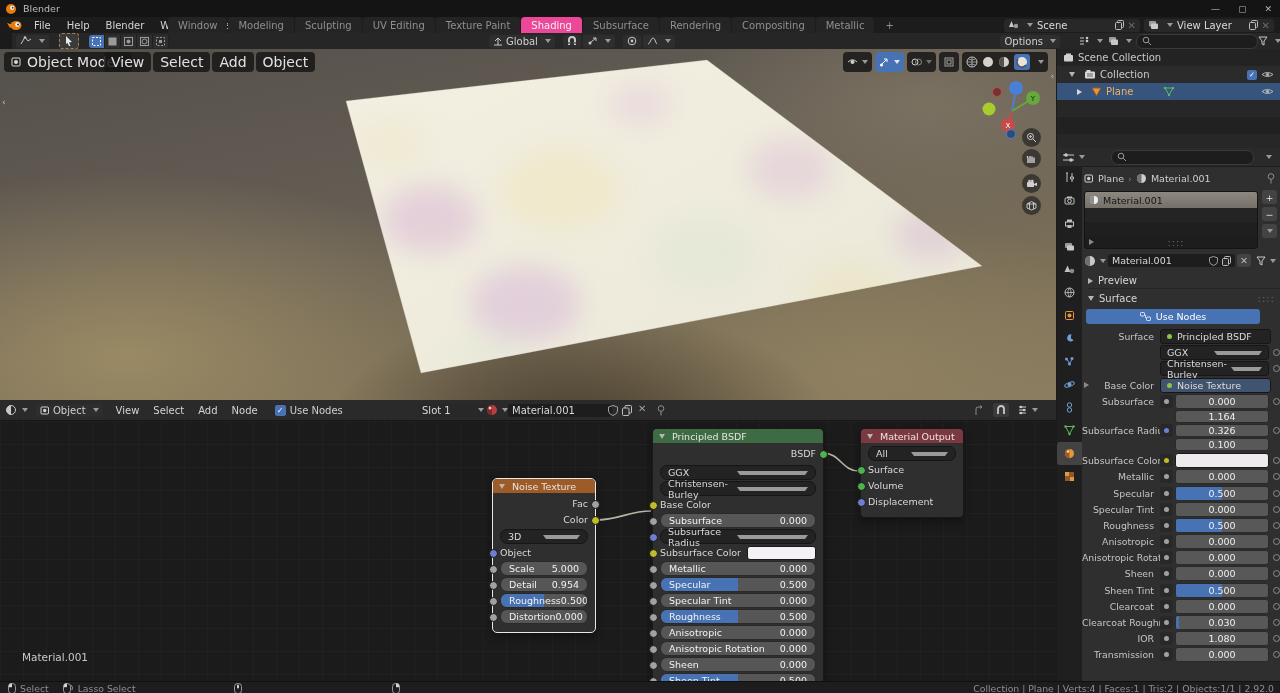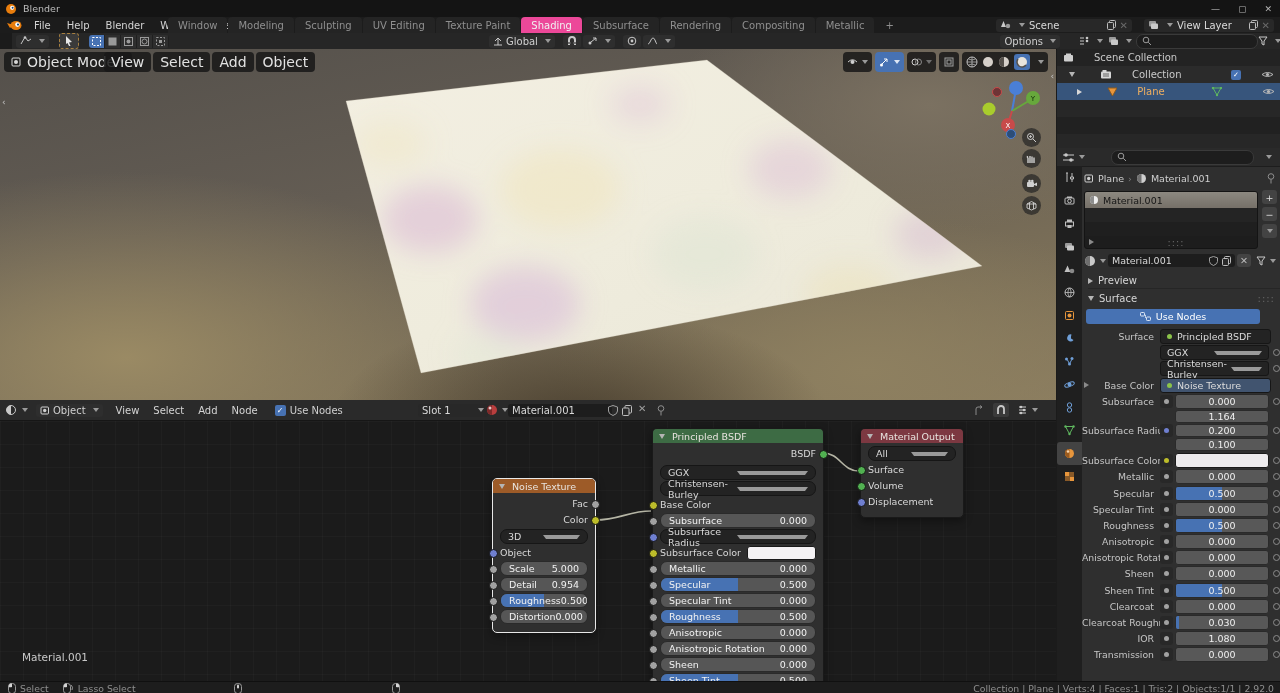--- a/index.html
+++ b/index.html
@@ -49,21 +49,21 @@
   .sock{position:absolute;width:7px;height:7px;border-radius:50%;border:1px solid #141414}
   .sock.l{left:-11.5px;top:3px}.sock.r{right:-11.5px;top:3px}
   .nslider{flex:1;height:13px;background:#565656;border-radius:7px;position:relative;overflow:hidden;display:flex;align-items:center;border:1px solid #2a2a2a}
   .nslider .fill{position:absolute;left:0;top:0;bottom:0;background:#4772b3}
   .nslider .nl{position:relative;margin-left:8px;flex:1;color:#f2f2f2}
   .nslider .nv{position:relative;margin-right:8px;color:#f2f2f2}
   .ndd{flex:1;height:13px;background:#232323;border:1px solid #161616;border-radius:7px;display:flex;align-items:center;padding:0 7px;color:#dadada}
   .ndd span{flex:1}
   
   #outliner{left:1057px;top:49px;width:223px;height:99px;background:#232323;overflow:hidden}
-  .orow{height:17px;display:flex;align-items:center;padding:0 4px;font-size:10px;color:#c9c9c9;gap:20px}
+  .orow{height:17px;display:flex;align-items:center;padding:0 4px;font-size:10px;color:#c9c9c9;gap:4px}
   
   #props{left:1057px;top:148px;width:223px;height:533px;background:#2f2f2f}
   #props-header{height:18px;background:#2a2a2a;border-bottom:1px solid #1d1d1d;display:flex;align-items:center}
   #tabcol{position:absolute;left:0;top:18px;width:25px;height:515px;background:#1f1f1f}
   .ptab{width:25px;height:23px;display:flex;align-items:center;justify-content:center}
   .ptab.active{background:#434343;border-radius:3px 0 0 3px}
   #pcontent{position:absolute;left:25px;top:18px;width:198px;height:515px;font-size:9.5px}
   .prow{display:flex;align-items:center;height:13px;margin-bottom:3.2px}
   .plabel{width:72px;text-align:right;padding-right:6px;color:#c5c5c5;white-space:nowrap;overflow:hidden;flex:0 0 auto;font-size:9.3px}
   .dotbtn{width:13px;height:13px;background:#282828;border-radius:3px;margin-right:2px;display:flex;align-items:center;justify-content:center;flex:0 0 auto}
@@ -104,21 +104,21 @@
       <path d="M0 3 L7 5 L3 8 Z" fill="#e87d0d"></path>
     </svg>
   <div id="menu-items" class="flex">
       <div class="menu-item">File</div>
       <div class="menu-item">Help</div>
       <div class="menu-item">Blender</div>
       <div class="menu-item">Window</div>
       <div class="menu-item">Help</div>
     </div>
   <div style="flex:1"></div>
-  <div class="idwidget" style="width:128px;margin-right:12px">
+  <div class="idwidget" style="width:128px;margin-right:4px">
     <svg width="11" height="10">
         <path d="M3.5 1 L6 7 L1 7 Z" fill="#c9c9c9"></path>
         <circle cx="8" cy="6" r="2.2" fill="#9a9a9a"></circle>
       </svg>
     <span class="caret"></span>
     <span style="flex:1">Scene</span>
     <svg width="9" height="10">
         <rect x="2.5" y="0.5" width="6" height="7" rx="1" fill="none" stroke="#bdbdbd"></rect>
         <rect x="0.5" y="2.5" width="6" height="7" rx="1" fill="#2c2c2c" stroke="#bdbdbd"></rect>
       </svg>
@@ -989,21 +989,21 @@
         <div class="prow" style="height: 40px;">
           <span class="plabel">Subsurface Radius</span>
           <span class="dotbtn">
             <span class="dot" style="background: rgb(111, 127, 208);"></span>
           </span>
           <div style="flex: 1 1 0%; display: flex; flex-direction: column; gap: 1px;">
             <div class="pslider" style="height: 12px;">
               <span class="pv">1.164</span>
             </div>
             <div class="pslider" style="height: 12px;">
-              <span class="pv">0.200</span>
+              <span class="pv">0.326</span>
             </div>
             <div class="pslider" style="height: 12px;">
               <span class="pv">0.100</span>
             </div>
           </div>
           <span class="deco"></span>
         </div>
         <div class="prow">
           <span class="plabel">Subsurface Color</span>
           <span class="dotbtn">

